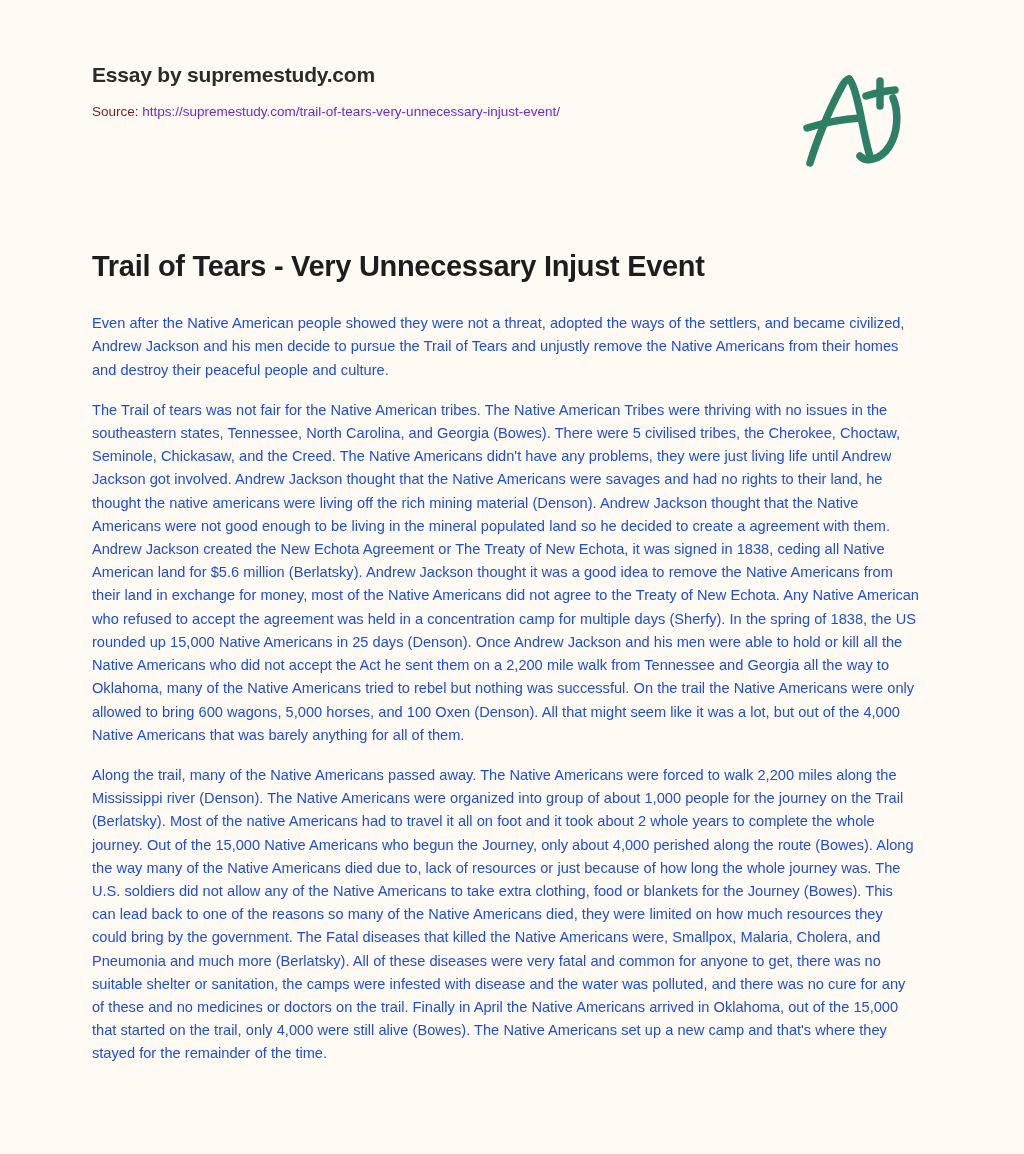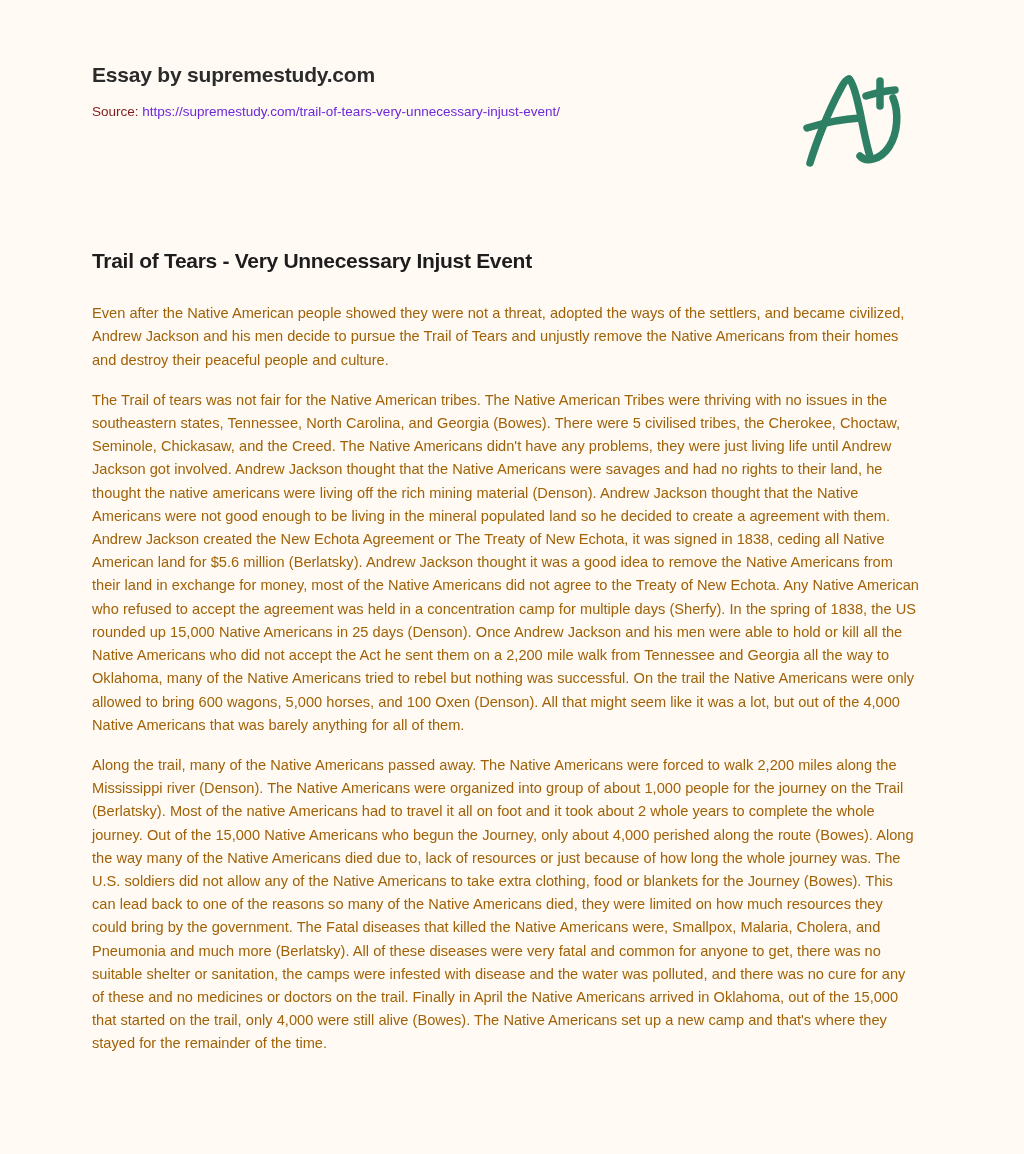--- a/index.html
+++ b/index.html
@@ -68,31 +68,31 @@
   }
 
   
   .article {
     position: absolute;
     left: 92px;
     top: 248px;
     width: 840px;
   }
   .article-title {
-    font-size: 21px;
+    font-size: 29px;
     font-weight: bold;
     line-height: 1.25;
     letter-spacing: -0.3px;
     color: #1d1d1d;
     margin: 0 0 28px 0;
   }
   .article-body p {
     font-size: 14.6px;
     line-height: 23.2px;
-    color: #a16207;
+    color: #1d4ed8;
     margin: 0 12px 17px 0;
     text-align: left;
     word-spacing: 0.1px;
   }
   .article-body p:last-child {
     margin-bottom: 0;
   }
 </style>
 </head>
 <body>

